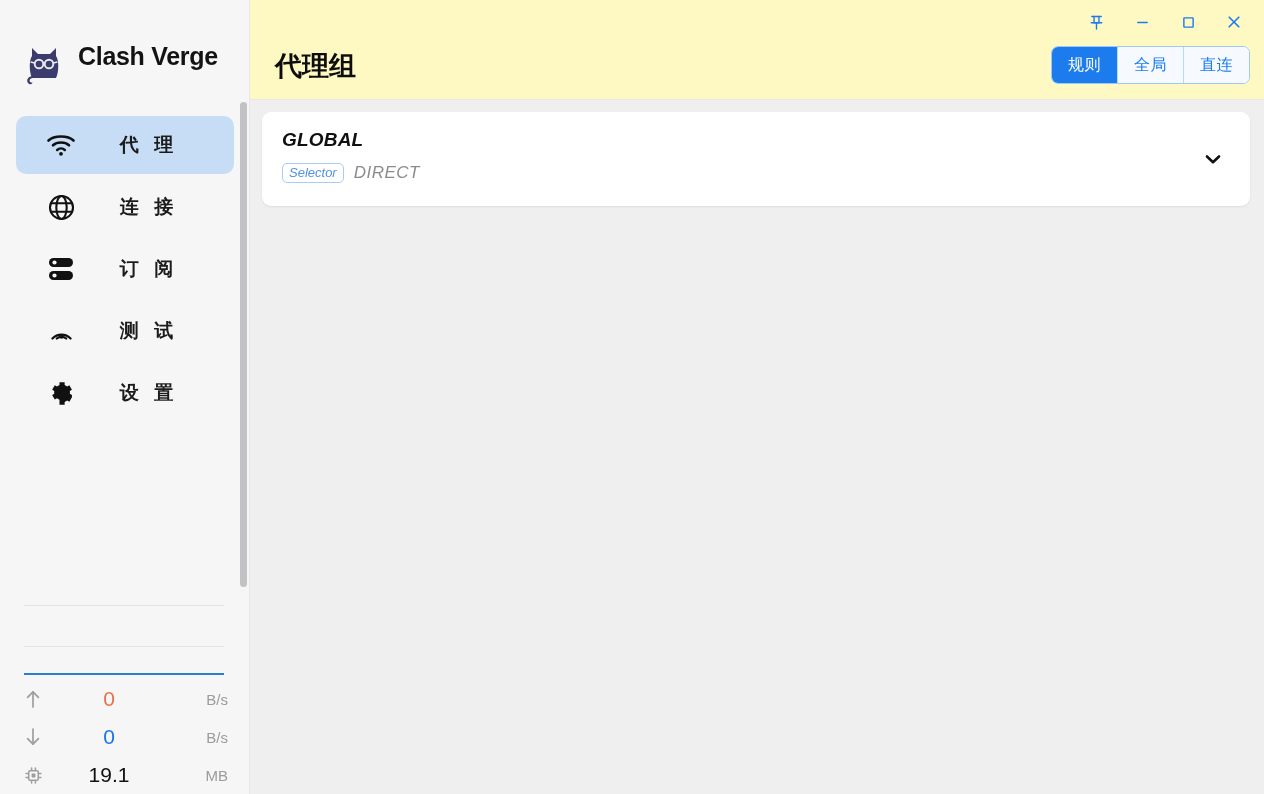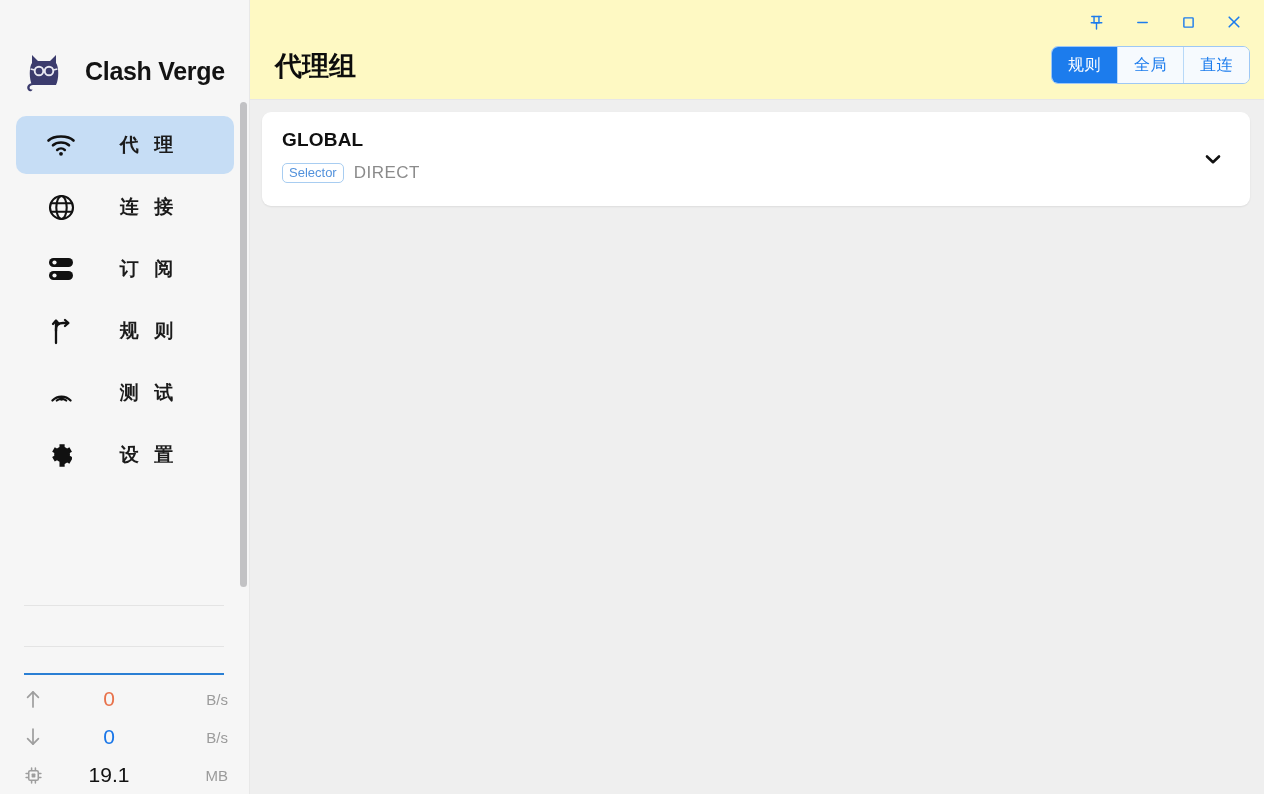--- a/index.html
+++ b/index.html
@@ -22,22 +22,21 @@
   #sidebar {
     position: relative;
     width: 250px;
     height: 794px;
     background: #f6f6f6;
     flex: 0 0 250px;
     overflow: hidden;
   }
   .brand {
     display: flex;
-    align-items: center;
-    gap: 21px;
+    gap: 14px;
     padding: 42px 0 0 24px;
     height: 100px;
   }
   .brand-logo { width: 40px; height: 44px; flex: 0 0 40px; }
   .brand-name {
     font-size: 25px;
     font-weight: bold;
     color: #131313;
     letter-spacing: -0.3px;
     white-space: nowrap;
@@ -197,21 +196,21 @@
     font-size: 16px;
     color: #1c7ced;
     background: #f6fafe;
     border-right: 1px solid #b8d9f8;
     cursor: pointer;
     letter-spacing: 0.5px;
   }
   .modebtn:last-child { border-right: none; }
   .modebtn.selected { background: #1c7ced; color: #fff; }
 
-  .content { position: relative; padding: 12px 14px 12px 12px; }
+  .content { position: relative; padding: 12px 14px 12px 12px; font-style: italic; }
   .group-card {
     position: relative;
     background: #fff;
     border-radius: 9px;
     height: 94px;
     box-shadow: 0 1px 2px rgba(0,0,0,0.08);
     padding: 17px 20px;
     cursor: pointer;
   }
   .group-name {
@@ -296,31 +295,20 @@
           <svg width="28" height="26" viewBox="0 0 28 26" fill="currentColor">
             <rect x="2" y="2" width="24" height="9" rx="4.5"></rect>
             <rect x="2" y="15" width="24" height="9" rx="4.5"></rect>
             <circle cx="7.5" cy="6.5" r="2.1" fill="#f6f6f6"></circle>
             <circle cx="7.5" cy="19.5" r="2.1" fill="#f6f6f6"></circle>
           </svg>
         </span>
         <span class="nav-label">订 阅</span>
       </div>
 
-      <div class="nav-item">
-        <span class="nav-icon">
-          <svg width="26" height="28" viewBox="0 0 26 28" fill="none" stroke="currentColor" stroke-width="2.3" stroke-linecap="round" stroke-linejoin="round">
-            <path d="M8 26 V12 C8 8 11 6 15 6 H20"></path>
-            <path d="M8 14 V4"></path>
-            <path d="M5 7 L8 3.6 L11 7"></path>
-            <path d="M17 3 L20.4 6 L17 9"></path>
-          </svg>
-        </span>
-        <span class="nav-label">规 则</span>
-      </div>
 
 
       <div class="nav-item">
         <span class="nav-icon">
           <svg width="27" height="27" viewBox="0 0 27 27" fill="none" stroke="currentColor" stroke-width="2.2" stroke-linecap="round">
             <path d="M4.4 20.5 A12.5 12.5 0 0 1 22.6 20.5"></path>
             <path d="M8.8 20.5 A7.4 7.4 0 0 1 18.2 20.5"></path>
             <circle cx="13.5" cy="18.8" r="2" fill="currentColor" stroke="none"></circle>
           </svg>
         </span>

